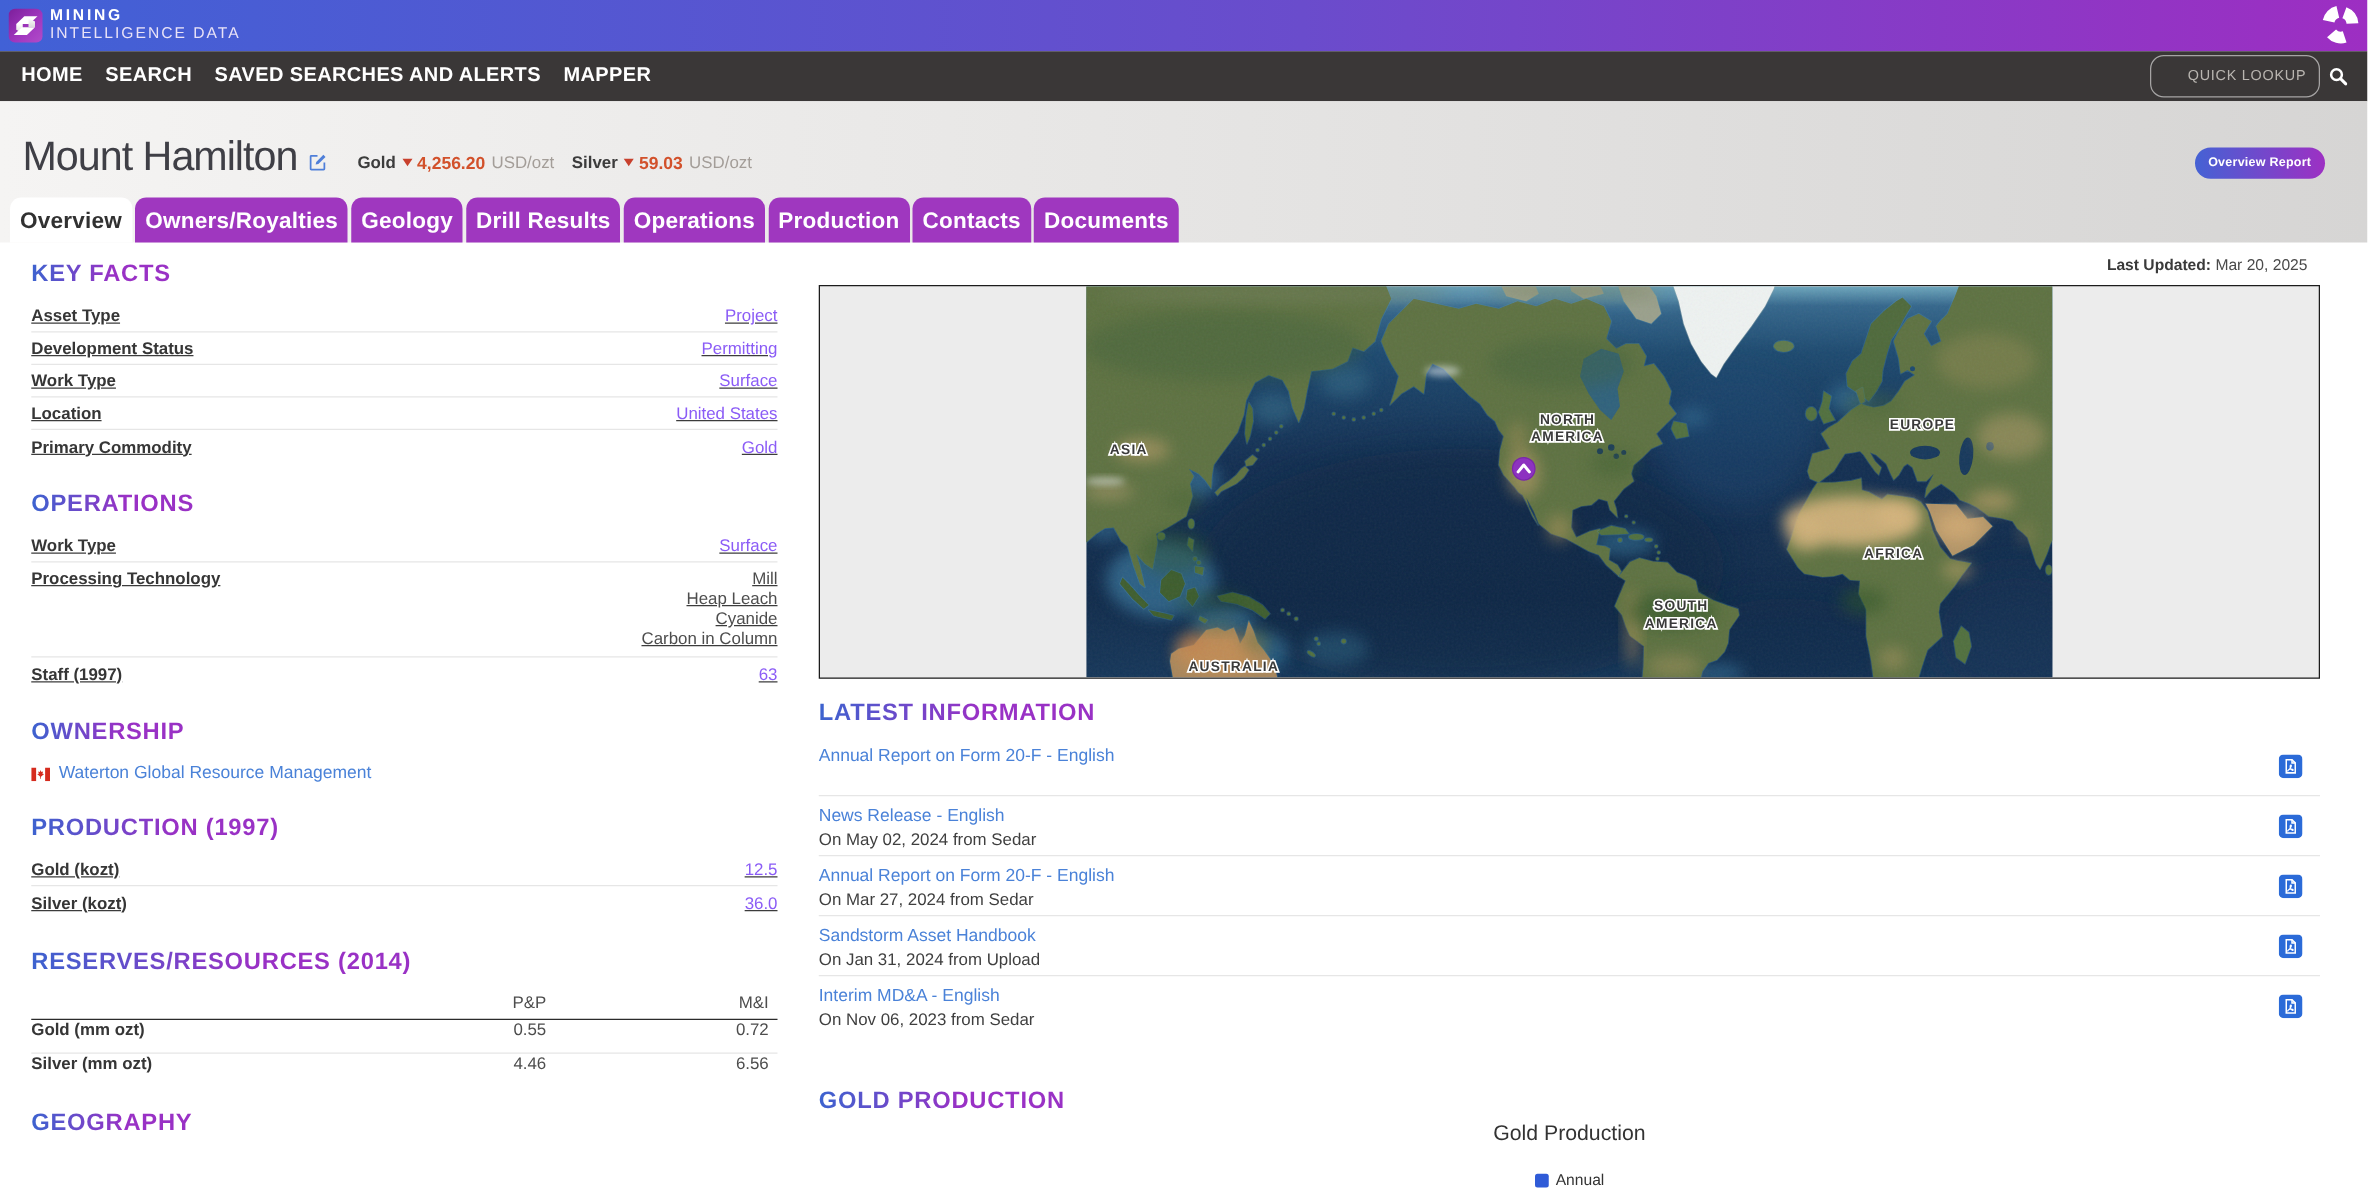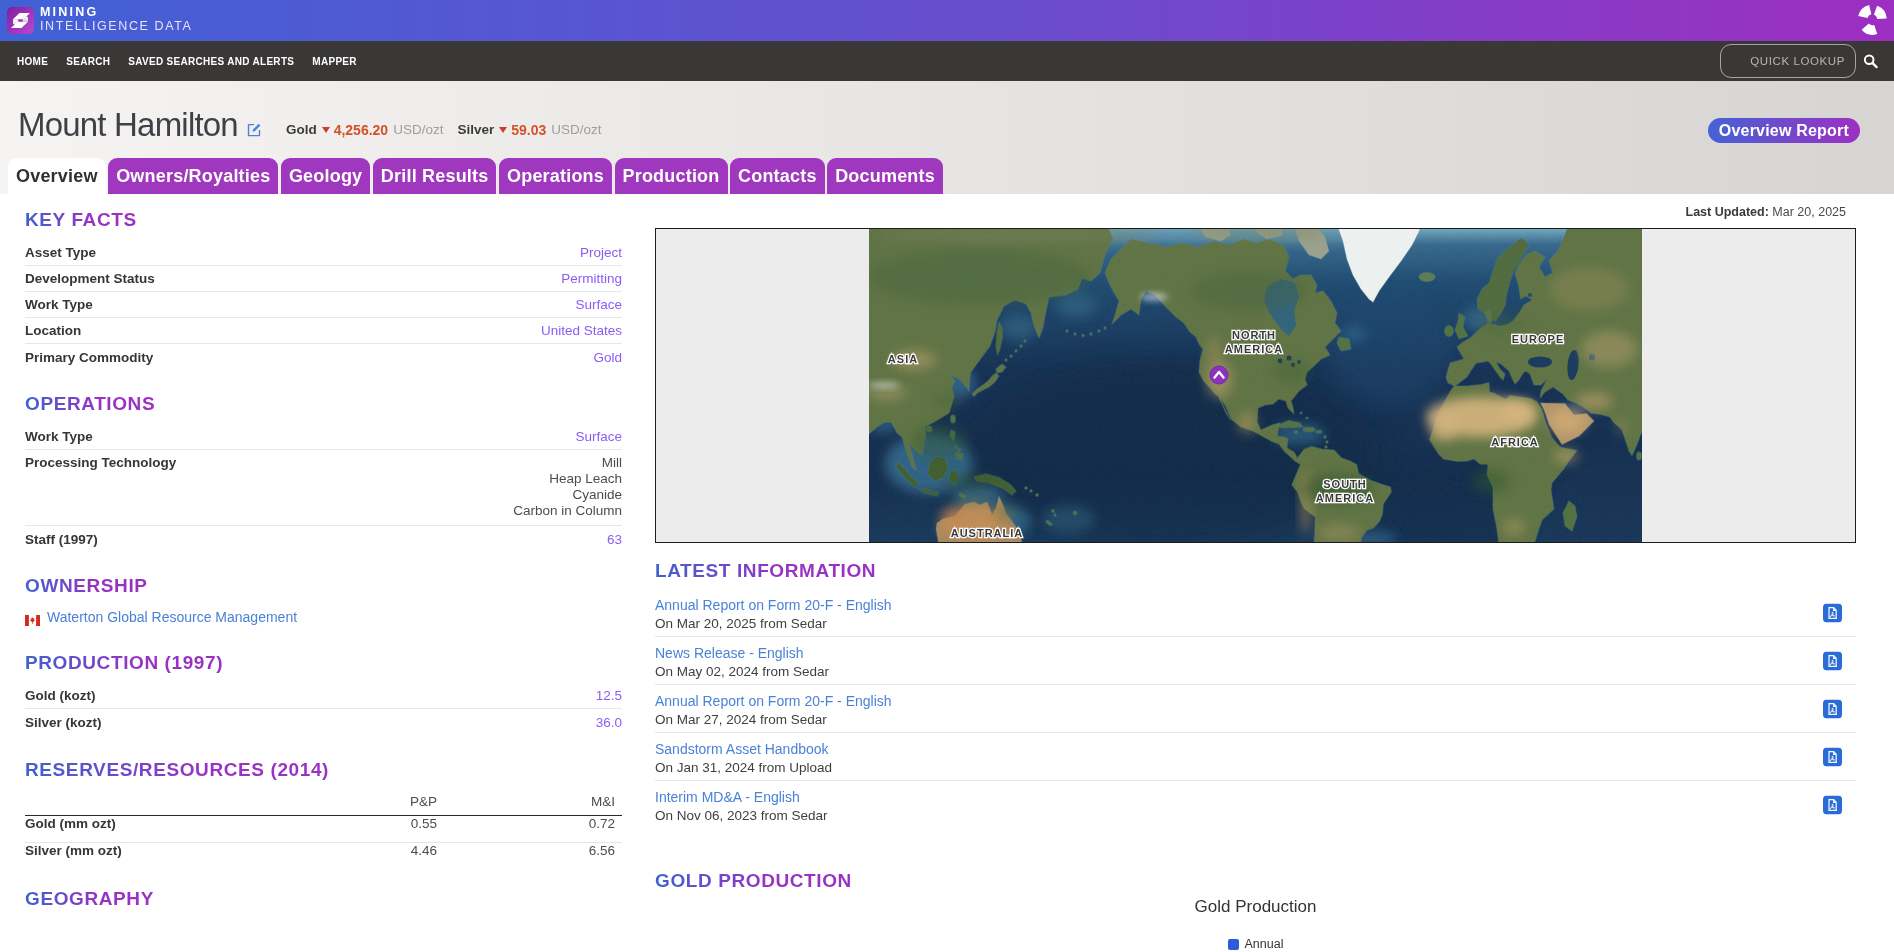--- a/index.html
+++ b/index.html
@@ -13,21 +13,21 @@
   .logo { position:absolute; left:7px; top:7px; width:27px; height:27px; border-radius:5px;
     background:linear-gradient(135deg,#7c1f9b 0%,#a238c0 60%,#b14cc9 100%); }
   .brand { position:absolute; left:40px; top:4px; color:#fff; line-height:13px; }
   .brand .b1 { font-size:12.5px; font-weight:bold; letter-spacing:2.2px; margin-top:2px;}
   .brand .b2 { font-size:12.5px; font-weight:normal; letter-spacing:1.6px; color:#e9e2f7; margin-top:1px;}
   .flower { position:absolute; right:5px; top:3px; width:33px; height:33px; }
 
   
   .mainnav { position:relative; height:40px; background:#3a3737; display:flex; align-items:center; }
   .mainnav ul { list-style:none; display:flex; margin-left:8px; }
-  .mainnav li { padding:0 9px; font-size:10px; font-weight:bold; color:#fff; letter-spacing:.3px; cursor:pointer; }
+  .mainnav li { padding:0 9px; font-size:16px; font-weight:bold; color:#fff; letter-spacing:.3px; cursor:pointer; }
   .quicklookup { position:absolute; right:38px; top:50%; transform:translateY(-50%);
     width:136px; height:34px; border:1px solid rgba(255,255,255,.55); border-radius:11px;
     background:transparent; color:#c8c5c1; font-size:11.5px; letter-spacing:.6px;
     text-align:right; padding:0 10px; outline:none; font-family:inherit; }
   .quicklookup::placeholder { color:#b9b5b0; }
   .navsearch { position:absolute; right:16px; top:50%; transform:translateY(-50%); width:15px; height:15px; cursor:pointer;}
 
   
   .pagehead { position:relative; height:113px;
     background:linear-gradient(90deg,#f5f4f3 0%,#e9e8e7 40%,#d6d5d4 100%); }
@@ -36,40 +36,40 @@
   .editicon { width:15px; height:15px; margin-left:9px; align-self:center; margin-top:8px; cursor:pointer;}
   .prices { display:flex; align-items:center; margin-left:10px; align-self:center; margin-top:9px;}
   .price { display:flex; align-items:center; margin-left:14px; }
   .price .plabel { font-size:13.5px; font-weight:bold; color:#3c3c3c; }
   .price .tri { width:0; height:0; border-left:4.5px solid transparent; border-right:4.5px solid transparent;
     border-top:6px solid #c8402d; margin:0 4px 0 5px; }
   .price .pval { font-size:14px; font-weight:bold; color:#d2512b; }
   .price .punit { font-size:13.5px; color:#a39d98; margin-left:5px; }
   .reportbtn { position:absolute; right:34px; top:37px; height:25px; padding:0 11px; border:none;
     border-radius:12.5px; background:linear-gradient(90deg,#4562d4,#9d30c3);
-    color:#fff; font-size:16px; font-weight:bold; font-family:inherit; letter-spacing:.2px; cursor:pointer; }
+    color:#fff; font-size:10px; font-weight:bold; font-family:inherit; letter-spacing:.2px; cursor:pointer; }
 
   .tabs { position:absolute; left:8px; bottom:0; display:flex; }
   .tab { height:36px; margin-right:2.5px; padding:0 8px; border-radius:9px 9px 0 0;
     background:#9f37bf; color:#fff; font-size:18px; font-weight:bold;
     display:flex; align-items:center; cursor:pointer; letter-spacing:.2px;}
   .tab.active { background:#fff; color:#313131; }
 
   
   .content { display:flex; padding:0 38px 0 25px; background:#fff; }
   .leftcol { width:597px; flex:none; padding-top:16px; }
   .rightcol { flex:1; margin-left:33px; padding-top:11px; }
 
   .shead { font-size:19px; font-weight:bold; letter-spacing:.6px; line-height:20px;
     background:linear-gradient(90deg,#3c63cf 0%,#9931c5 58%,#9931c5 100%);
     -webkit-background-clip:text; background-clip:text; -webkit-text-fill-color:transparent; color:#9931c5;
     display:inline-block; }
   .sheadwrap { margin:0; }
 
-  .kvrows { margin-top:10px; }
+  .kvrows { margin-top:10px;text-decoration:underline; }
   .kvrow { display:flex; align-items:center; height:26px; border-bottom:1px solid #e6e6e6;
     font-size:13.5px; }
   .kvrow:last-child { border-bottom:none; }
   .kvrow .k { font-weight:bold; color:#363636; flex:1; }
   .kvrow .v { color:#8b5cf6; text-align:right; }
   .kvrow.multi { height:auto; align-items:flex-start; padding:5px 0 6px; }
   .kvrow.multi .vlist { text-align:right; color:#4d4d4d; line-height:16px; }
 
   .mt24 { margin-top:24px; } .mt28 { margin-top:28px; } .mt20 { margin-top:20px; } .mt25 { margin-top:25px; }
 
@@ -512,21 +512,20 @@
           <circle cx="350" cy="146" r="9" fill="#8d32c0" stroke="#7a27aa" stroke-width="1"></circle>
           <path d="M 345.5,148.5 L 350,143 L 354.5,148.5" fill="none" stroke="#fff" stroke-width="2.4" stroke-linecap="round" stroke-linejoin="round"></path>
         </g>
       </svg>
     </div>
 
     <div class="sheadwrap li-head"><h2 class="shead">LATEST INFORMATION</h2></div>
     <div class="lilist">
       <div class="liitem">
         <a class="lilink linktext">Annual Report on Form 20-F - English</a>
-        <div class="limeta">On Mar 20, 2025 from Sedar</div>
         <span class="pdficon">
           <svg viewBox="0 0 19 19" width="19" height="19">
               <rect width="19" height="19" rx="4" fill="#2b6bd8"></rect>
               <path d="M6 4.2 h4.6 l2.6 2.6 v8 h-7.2 Z" fill="none" stroke="#fff" stroke-width="1.2"></path>
               <path d="M10.6 4.2 v2.6 h2.6" fill="none" stroke="#fff" stroke-width="1.2"></path>
               <path d="M7.3 12.9 c1.2-.6 2.4-2.2 2.8-3.6 .2-.8-.7-1-.9-.2-.3 1.4 .6 3 1.6 3.6 .4.2 1-.1.6-.6-.8-.8-2.9-.4-4.1.8 -.4.5 0 .8 0 0 Z" fill="none" stroke="#fff" stroke-width=".9"></path>
             </svg>
         </span>
       </div>
       <div class="liitem">

